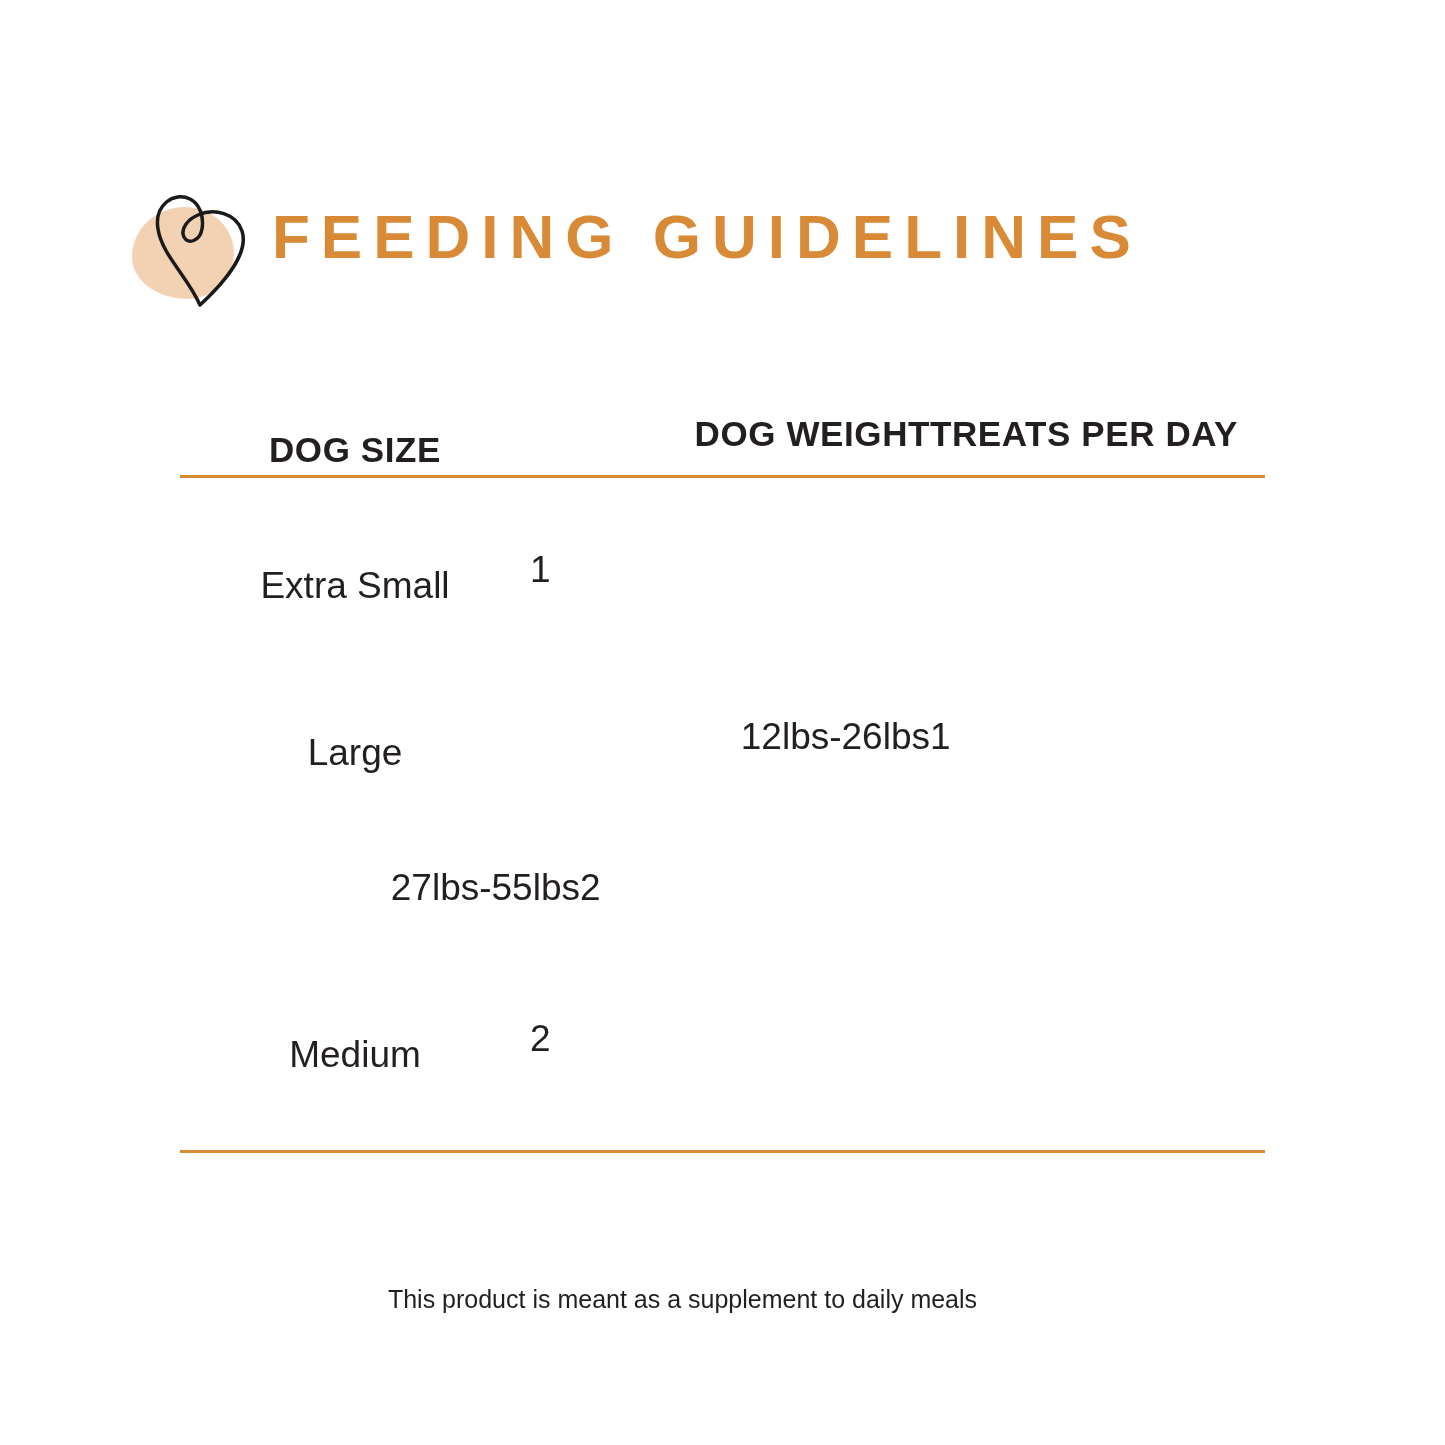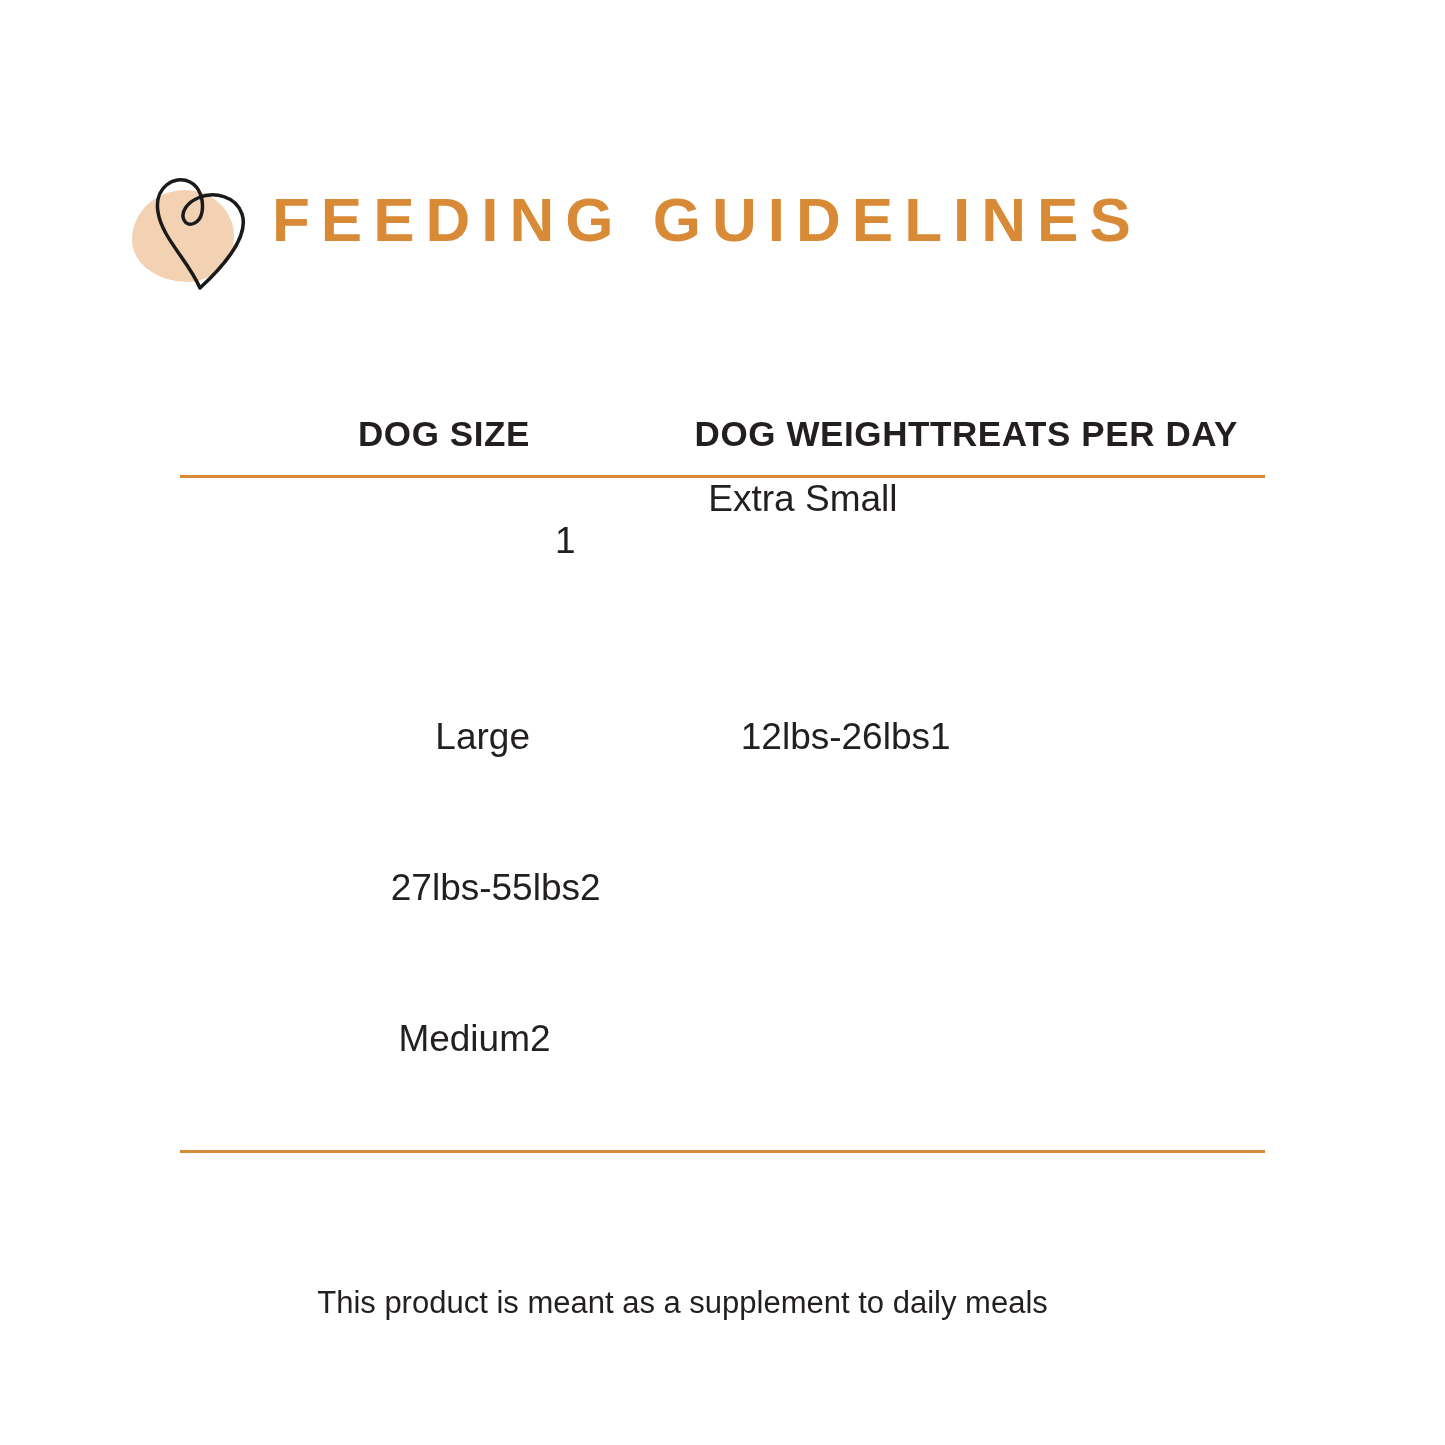--- a/index.html
+++ b/index.html
@@ -19,21 +19,21 @@
     position: relative;
     width: 1445px;
     height: 1445px;
     box-sizing: border-box;
   }
 
   
   .header {
     position: absolute;
     left: 130px;
-    top: 158px;
+    top: 175px;
     width: 1200px;
     height: 135px;
   }
   .heart-mark {
     position: absolute;
     left: 0;
     top: 10px;
     width: 125px;
     height: 125px;
   }
@@ -69,21 +69,21 @@
   .table {
     position: absolute;
     left: 180px;
     top: 395px;
     width: 1085px;
   }
   .row {
     display: flex;
     align-items: center;
   }
-  .col-size   { width: 350px; text-align: right; }
+  .col-size   { width: 350px; text-align: center; margin-top: 32px; }
   .col-weight { width: 400px; text-align: right; }
   .col-treats { width: 335px; text-align: left; }
 
   .head-row {
     height: 78px;
   }
   .head-cell {
     font-size: 35px;
     font-weight: bold;
     letter-spacing: 0.6px;
@@ -108,21 +108,21 @@
   .cell-weight, .cell-treats {
     font-size: 37px;
   }
 
   .footnote {
     position: absolute;
     left: 0;
     top: 1285px;
     width: 1365px;
     text-align: center;
-    font-size: 31px;
+    font-size: 25px;
     color: #231f20;
   }
 </style>
 </head>
 <body>
 
 <div class="page">
 
   <div class="header">
     <div class="heart-mark">
@@ -137,21 +137,21 @@
   <div class="table">
 
     <div class="row head-row">
       <div class="head-cell col-size">DOG SIZE</div>
       <div class="head-cell col-weight">DOG WEIGHT</div>
       <div class="head-cell col-treats">TREATS PER DAY</div>
     </div>
 
     <div class="rule rule-top"></div>
 
-    <div class="row body-row" style="height:183px;flex-direction:column;">
+    <div class="row body-row" style="height:183px;">
       <div class="cell col-size">Extra Small</div>
       <div class="cell cell-treats col-treats">1</div>
     </div>
 
     <div class="row body-row">
       <div class="cell col-size">Large</div>
       <div class="cell cell-weight col-weight">12lbs-26lbs</div>
       <div class="cell cell-treats col-treats">1</div>
     </div>
 

